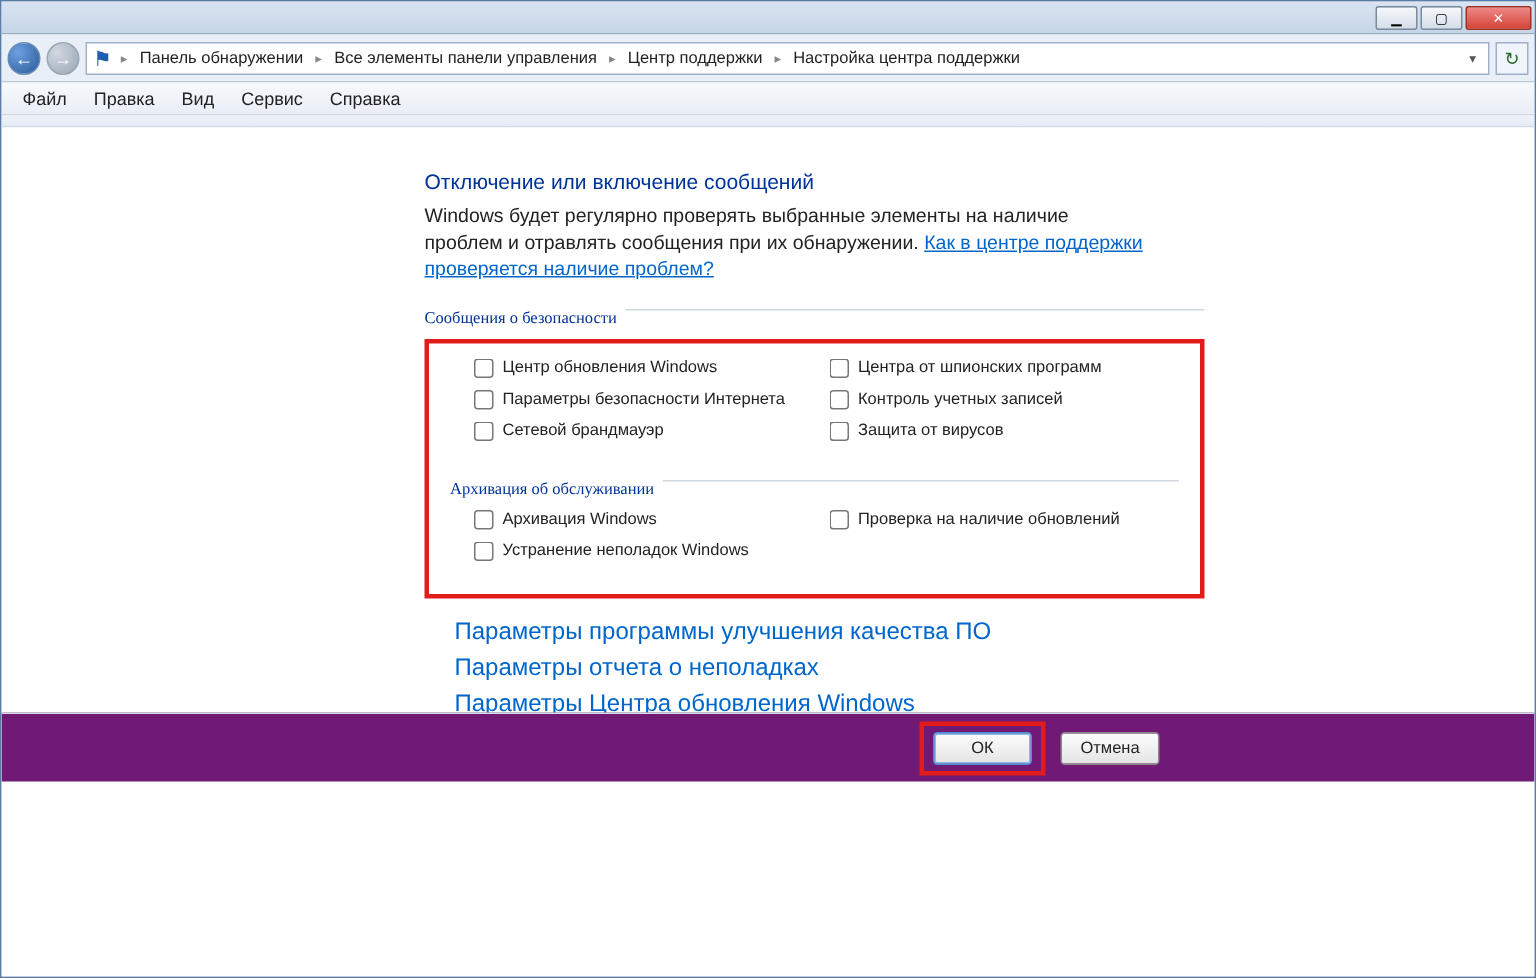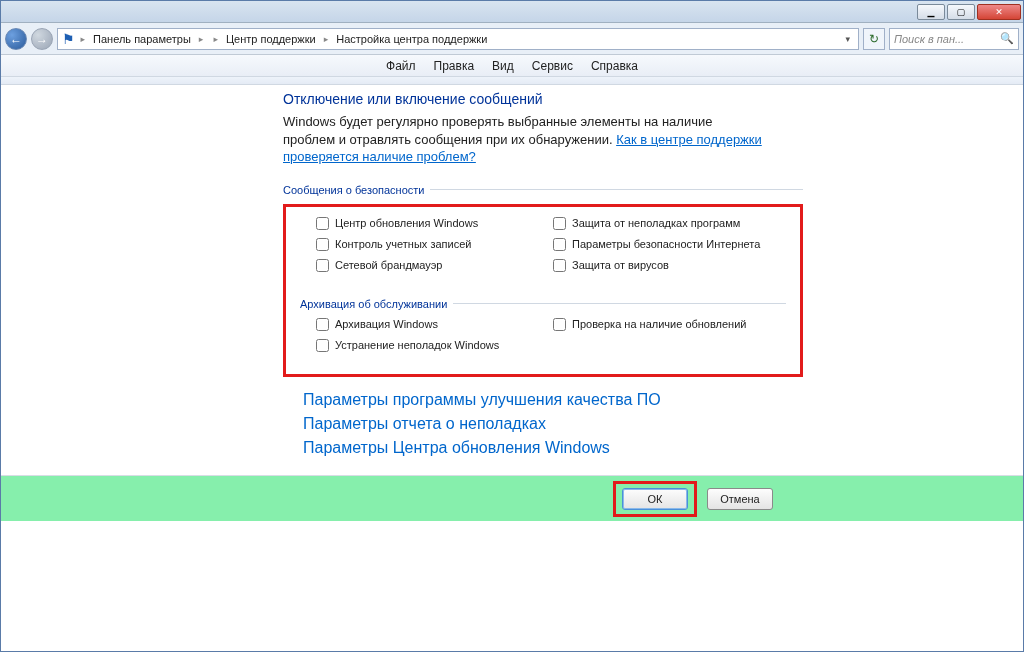--- a/index.html
+++ b/index.html
@@ -78,33 +78,32 @@
   .menubar {
     height: 22px;
     background: linear-gradient(to bottom, #f6f9fd, #e9eef6);
     border-bottom: 1px solid #d0d8e2;
     display: flex;
     align-items: center;
     padding: 0 6px;
     gap: 2px;
     font-size: 12px;
     color: #222;
-    justify-content: center;
   }
   .menubar span { padding: 2px 8px; cursor: default; }
   
   .toolstrip {
     height: 8px;
     background: linear-gradient(to bottom, #eef3fa 0%, #e4ebf5 100%);
     border-bottom: 1px solid #d0d8e2;
   }
   
   .content {
     background: #fff;
-    padding: 2px 0 0 0;
+    padding: 24px 0 0 0;
     height: calc(100% - 22px - 32px - 22px - 8px);
     position: relative;
   }
   .panel {
     margin-left: 282px;
     margin-right: 220px;
     padding-top: 4px;
   }
   h2.heading {
     color: #003399;
@@ -141,21 +140,21 @@
     cursor: pointer;
     text-decoration: none;
   }
   
   .footerbar {
     position:absolute;
     left:0; right:0;
     bottom: 130px;
     height: 46px;
     border-top: 1px solid #d8dde5;
-    background: #86efac;
+    background: #701a75;
     display:flex;
     align-items:center;
     justify-content: flex-end;
     padding-right: 250px;
     gap: 10px;
   }
   .btn {
     min-width: 66px;
     height: 22px;
     padding: 0 12px;
@@ -167,21 +166,21 @@
     cursor: default;
     display:flex; align-items:center; justify-content:center;
   }
   .btn.default { border-color: #4a90d9; box-shadow: 0 0 0 1px #8ab9ea inset; }
   .ok-highlight {
     border: 3px solid #e21b1b;
     padding: 4px 6px;
     display:flex; align-items:center;
   }
   
-  .gt-wrap { display:flex; align-items:center; gap:6px; margin-bottom:8px; }
+  .gt-wrap { display:flex; gap:6px; margin-bottom:8px;font-family:Liberation Serif, serif; }
   .gt-wrap .gt-label { color:#003399; font-size:11px; white-space:nowrap; }
   .gt-wrap .gt-line { flex:1; border-top:1px solid #d0d8e2; }
 </style>
 </head>
 <body>
 
 <div class="titlebar">
   <div class="win-btn">
       <span>▁</span>
     </div>
@@ -196,35 +195,32 @@
 <div class="navrow">
   <div class="nav-arrow">
       <span>←</span>
     </div>
   <div class="nav-arrow fwd">
       <span>→</span>
     </div>
   <div class="addressbar">
     <span class="flag-icon">⚑</span>
     <span class="bc-sep">▸</span>
-    <span class="bc-item">Панель параметры</span>
+    <span class="bc-item">Панель обнаружении</span>
     <span class="bc-sep">▸</span>
+    <span class="bc-item">Все элементы панели управления</span>
     <span class="bc-sep">▸</span>
     <span class="bc-item">Центр поддержки</span>
     <span class="bc-sep">▸</span>
     <span class="bc-item">Настройка центра поддержки</span>
     <span class="address-dd">▾</span>
   </div>
   <div class="refresh-btn">
       <span>↻</span>
     </div>
-  <div class="searchbox">
-    <span>Поиск в пан...</span>
-    <span class="mag">🔍</span>
-  </div>
 </div>
 
 <div class="menubar">
   <span>Файл</span>
   <span>Правка</span>
   <span>Вид</span>
   <span>Сервис</span>
   <span>Справка</span>
 </div>
 
@@ -243,29 +239,29 @@
     </div>
 
     <div class="redbox">
       <div class="chk-grid">
         <label class="chk">
           <input type="checkbox" style="">
           <span>Центр обновления Windows</span>
         </label>
         <label class="chk">
           <input type="checkbox" style="">
-          <span>Защита от неполадках программ</span>
+          <span>Центра от шпионских программ</span>
+        </label>
+        <label class="chk">
+          <input type="checkbox" style="">
+          <span>Параметры безопасности Интернета</span>
         </label>
         <label class="chk">
           <input type="checkbox" style="">
           <span>Контроль учетных записей</span>
-        </label>
-        <label class="chk">
-          <input type="checkbox" style="">
-          <span>Параметры безопасности Интернета</span>
         </label>
         <label class="chk">
           <input type="checkbox" style="">
           <span>Сетевой брандмауэр</span>
         </label>
         <label class="chk">
           <input type="checkbox" style="">
           <span>Защита от вирусов</span>
         </label>
       </div>

